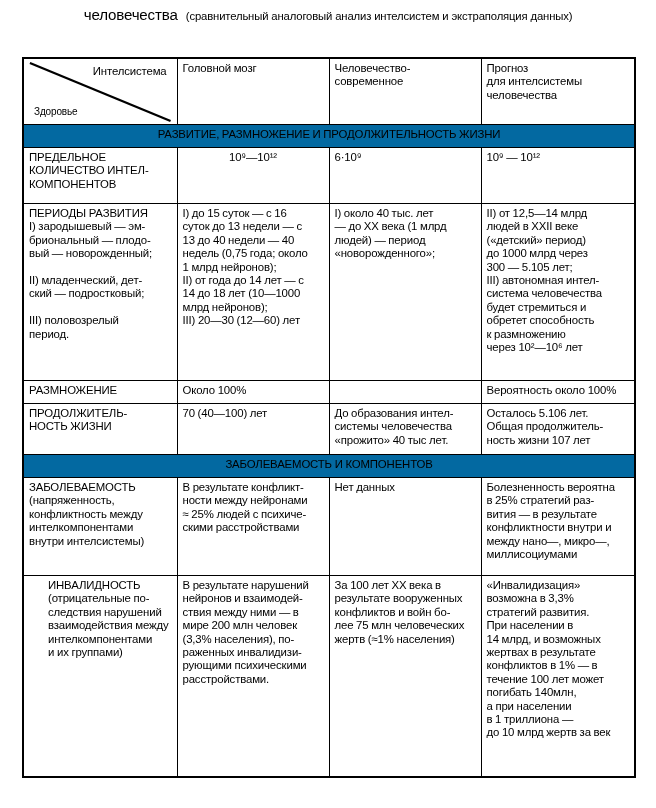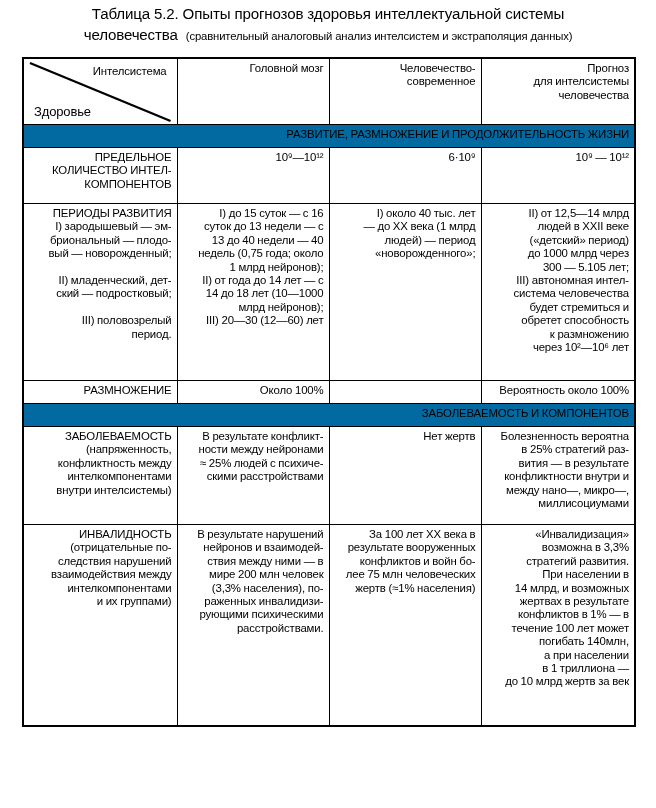--- a/index.html
+++ b/index.html
@@ -57,21 +57,20 @@
     border: 2.2px solid #000;
   }
   table.grid td {
     border: 1.3px solid #000;
     vertical-align: top;
     padding: 3px 5px 2px 5px;
     font-size: 11.4px;
     line-height: 13.4px;
     letter-spacing: -0.15px;
     word-spacing: -0.3px;
-    text-align: right;
   }
   col.c1 { width: 154px; }
   col.c2 { width: 152px; }
   col.c3 { width: 152px; }
   col.c4 { width: 154px; }
 
   
   td.corner {
     position: relative;
     padding: 0;
@@ -94,21 +93,21 @@
     right: 5px;
     top: 3px;
     font-size: 11.4px;
     line-height: 13.4px;
     letter-spacing: -0.15px;
   }
   .corner-bottom {
     position: absolute;
     left: 5px;
     bottom: 4px;
-    font-size: 13px;
+    font-size: 10px;
     line-height: 13.4px;
     letter-spacing: -0.15px;
   }
 
   td.head-cell { height: 60px; }
 
   
   td.section {
     background: #0369a1;
     text-align: center;
@@ -127,21 +126,20 @@
   .r-life td { height: 45px; }
   .r-morb td { height: 92px; }
   .r-disab td { height: 195px; }
 </style>
 </head>
 <body>
 
 <div class="page">
 
   <div class="title-block">
-    <div class="title-line1">Таблица 5.2. Опыты прогнозов здоровья интеллектуальной системы</div>
     <div class="title-line2"><span>человечества</span>&nbsp; <span class="title-sub">(сравнительный аналоговый анализ интелсистем и экстраполяция данных)</span></div>
   </div>
 
   <div class="tbl-wrap">
     <table class="grid">
       <colgroup>
         <col class="c1">
           <col class="c2">
           <col class="c3">
           <col class="c4">
@@ -216,36 +214,47 @@
 через 10²—10⁶ лет</td>
         </tr>
 
         <tr class="r-repro">
           <td>РАЗМНОЖЕНИЕ</td>
           <td>Около 100%</td>
           <td></td>
           <td>Вероятность около 100%</td>
         </tr>
 
+        <tr class="r-life">
+          <td style="white-space: pre-line;">ПРОДОЛЖИТЕЛЬ-
+НОСТЬ ЖИЗНИ</td>
+          <td>70 (40—100) лет</td>
+          <td style="white-space: pre-line;">До образования интел-
+системы человечества
+«прожито» 40 тыс лет.</td>
+          <td style="white-space: pre-line;">Осталось 5.106 лет.
+Общая продолжитель-
+ность жизни 107 лет</td>
+        </tr>
 
         <tr>
           <td class="section" colspan="4">ЗАБОЛЕВАЕМОСТЬ И КОМПОНЕНТОВ</td>
         </tr>
 
         <tr class="r-morb">
           <td style="white-space: pre-line;">ЗАБОЛЕВАЕМОСТЬ
 (напряженность,
 конфликтность между
 интелкомпонентами
 внутри интелсистемы)</td>
           <td style="white-space: pre-line;">В результате  конфликт-
 ности между нейронами
 ≈ 25% людей с психиче-
 скими расстройствами</td>
-          <td>Нет жертв</td>
+          <td>Нет данных</td>
           <td style="white-space: pre-line;">Болезненность вероятна
 в 25% стратегий раз-
 вития — в результате
 конфликтности внутри и
 между нано—, микро—,
 миллисоциумами</td>
         </tr>
 
         <tr class="r-disab">
           <td style="white-space: pre-line; padding-left: 24px;">ИНВАЛИДНОСТЬ

